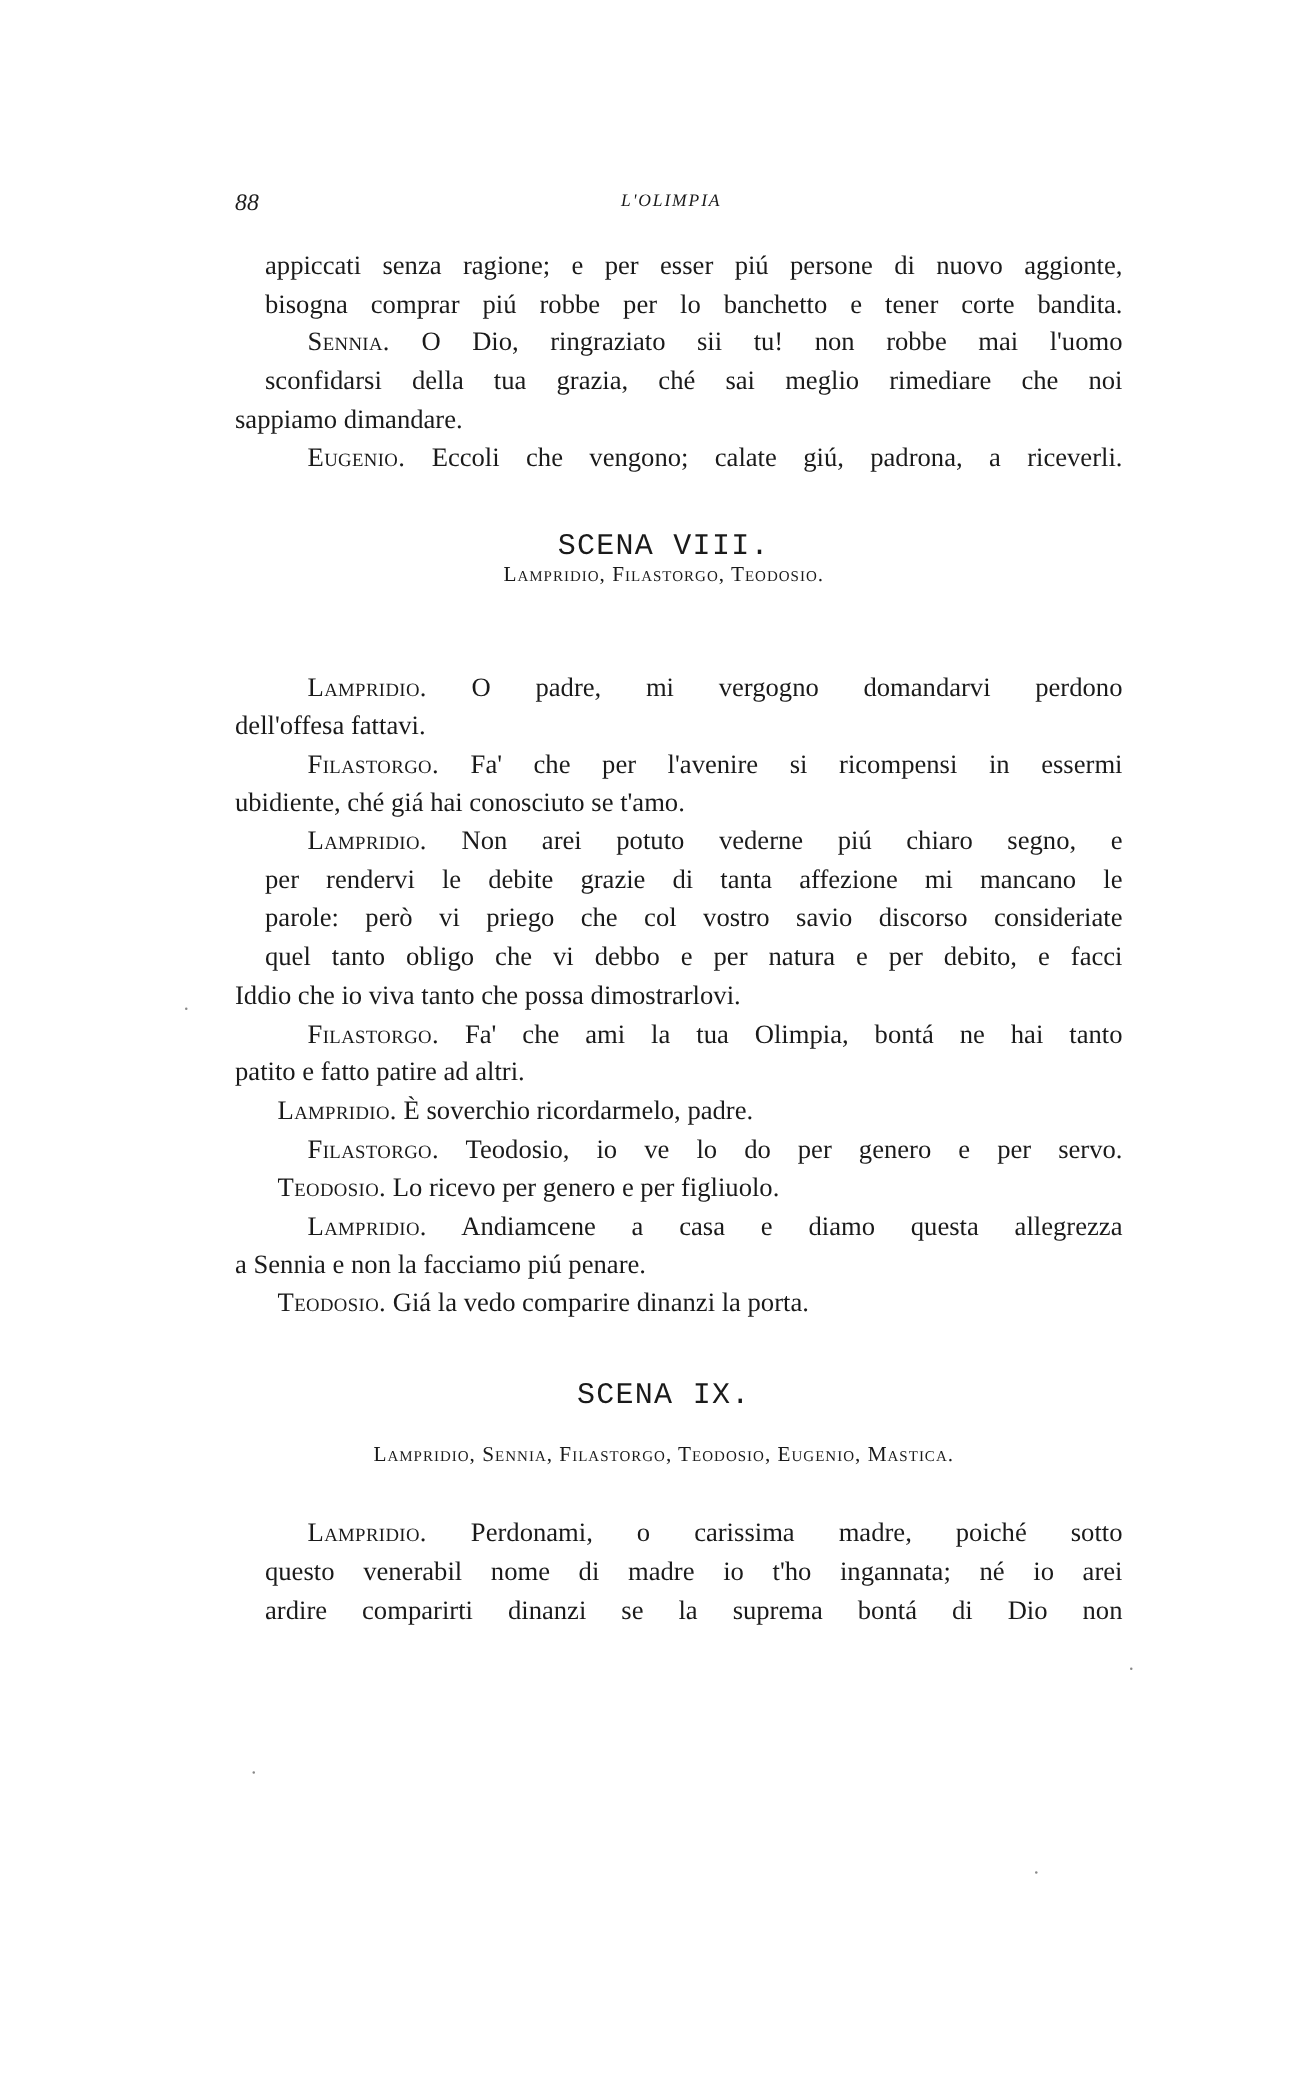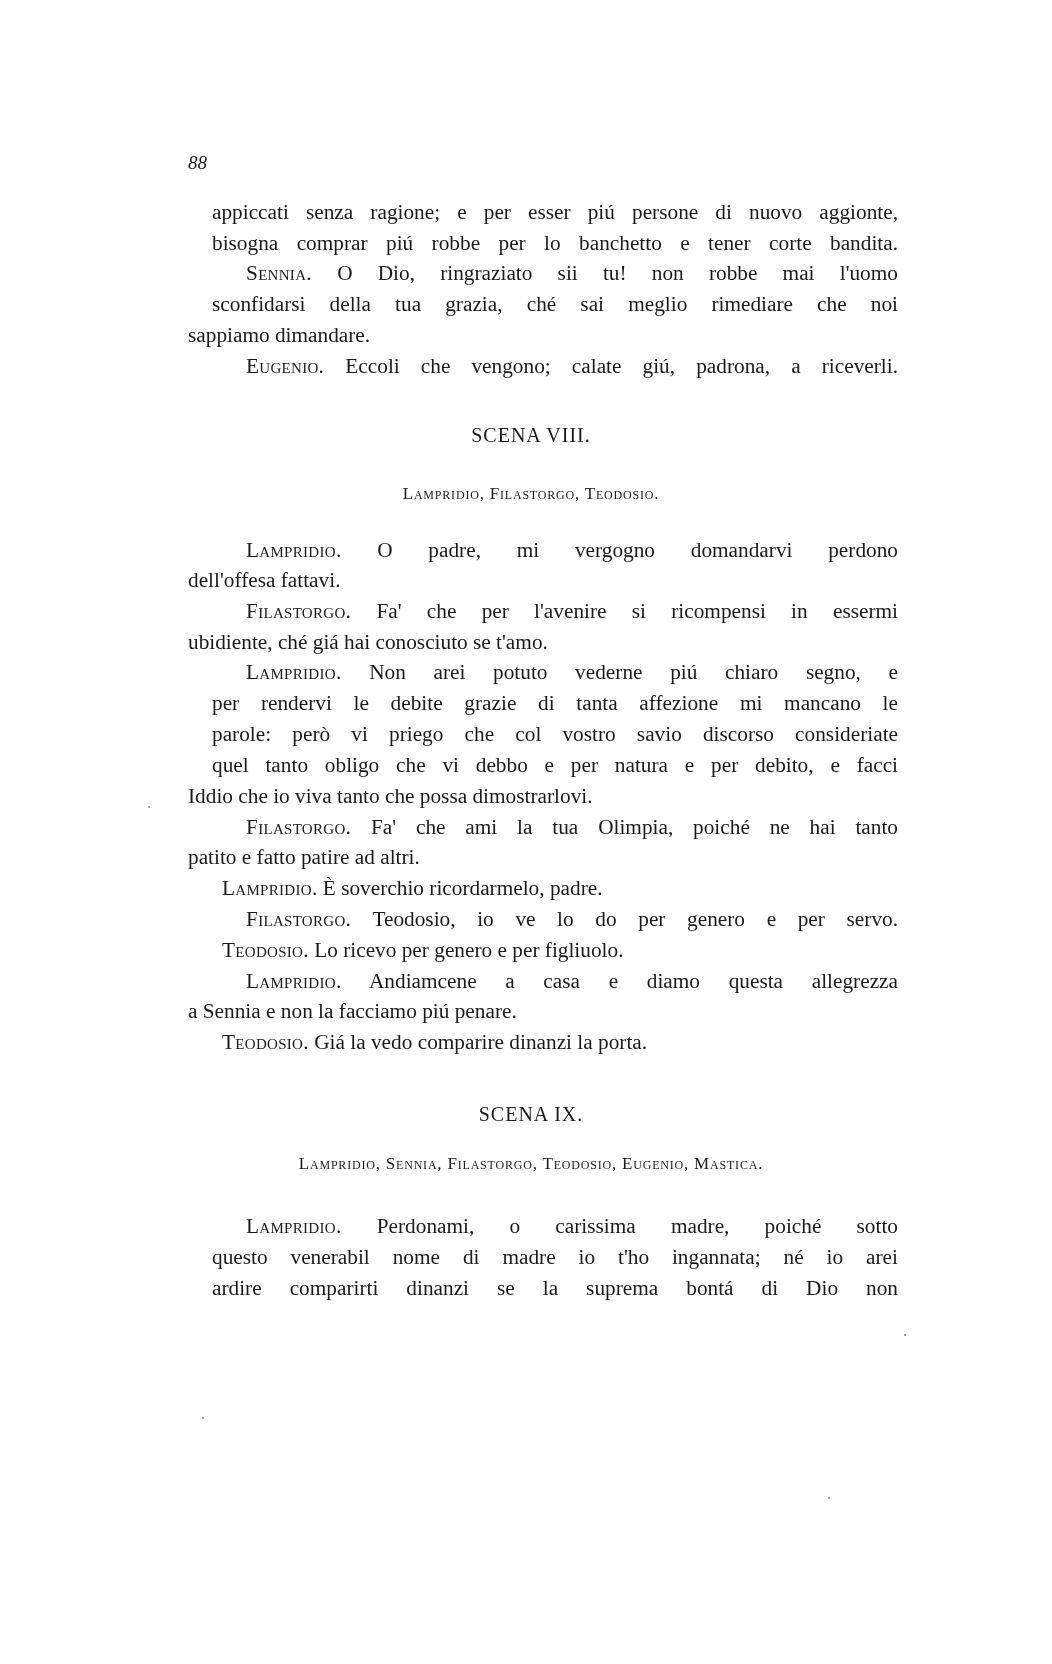--- a/index.html
+++ b/index.html
@@ -60,22 +60,23 @@
     .indent { padding-left: 34px; box-sizing: border-box; }
     .speaker {
       font-variant: small-caps;
       letter-spacing: 0.3px;
     }
     .scene-title {
       position: absolute;
       left: 0;
       width: 686px;
       text-align: center;
-      font-size: 20px;
+      font-size: 24px;
       letter-spacing: 1px;
+      font-family: Liberation Mono, monospace;
     }
     .cast {
       position: absolute;
       left: 0;
       width: 686px;
       text-align: center;
       font-size: 17px;
       font-variant: small-caps;
       letter-spacing: 0.8px;
     }
@@ -87,42 +88,43 @@
       border-radius: 50%;
     }
   </style>
 </head>
 <body>
 
 <div class="page">
 
   <div class="running-head">
     <span class="page-number">88</span>
+    <span class="running-title">L'OLIMPIA</span>
   </div>
 
   <div class="line justify" style="top:197px"><span>appiccati senza ragione; e per esser piú persone di nuovo aggionte,</span></div>
   <div class="line justify" style="top:228px"><span>bisogna comprar piú robbe per lo banchetto e tener corte bandita.</span></div>
   <div class="line justify indent" style="top:258px"><span class="speaker">Sennia.</span><span> O Dio, ringraziato sii tu! non robbe mai l'uomo</span></div>
   <div class="line justify" style="top:289px"><span>sconfidarsi della tua grazia, ché sai meglio rimediare che noi</span></div>
   <div class="line" style="top:320px"><span>sappiamo dimandare.</span></div>
   <div class="line justify indent" style="top:351px"><span class="speaker">Eugenio.</span><span> Eccoli che vengono; calate giú, padrona, a riceverli.</span></div>
 
   <div class="scene-title" style="top:424px">SCENA VIII.</div>
-  <div class="cast" style="top:484px">Lampridio, Filastorgo, Teodosio.</div>
+  <div class="cast" style="top:450px">Lampridio, Filastorgo, Teodosio.</div>
 
   <div class="line justify indent" style="top:535px"><span class="speaker">Lampridio.</span><span> O padre, mi vergogno domandarvi perdono</span></div>
   <div class="line" style="top:565px"><span>dell'offesa fattavi.</span></div>
   <div class="line justify indent" style="top:596px"><span class="speaker">Filastorgo.</span><span> Fa' che per l'avenire si ricompensi in essermi</span></div>
   <div class="line" style="top:627px"><span>ubidiente, ché giá hai conosciuto se t'amo.</span></div>
   <div class="line justify indent" style="top:657px"><span class="speaker">Lampridio.</span><span> Non arei potuto vederne piú chiaro segno, e</span></div>
   <div class="line justify" style="top:688px"><span>per rendervi le debite grazie di tanta affezione mi mancano le</span></div>
   <div class="line justify" style="top:719px"><span>parole: però vi priego che col vostro savio discorso consideriate</span></div>
   <div class="line justify" style="top:750px"><span>quel tanto obligo che vi debbo e per natura e per debito, e facci</span></div>
   <div class="line" style="top:781px"><span>Iddio che io viva tanto che possa dimostrarlovi.</span></div>
-  <div class="line justify indent" style="top:812px"><span class="speaker">Filastorgo.</span><span> Fa' che ami la tua Olimpia, poiché ne hai tanto</span></div>
+  <div class="line justify indent" style="top:812px"><span class="speaker">Filastorgo.</span><span> Fa' che ami la tua Olimpia, bontá ne hai tanto</span></div>
   <div class="line" style="top:842px"><span>patito e fatto patire ad altri.</span></div>
   <div class="line indent" style="top:873px"><span class="speaker">Lampridio.</span><span> È soverchio ricordarmelo, padre.</span></div>
   <div class="line justify indent" style="top:904px"><span class="speaker">Filastorgo.</span><span> Teodosio, io ve lo do per genero e per servo.</span></div>
   <div class="line indent" style="top:935px"><span class="speaker">Teodosio.</span><span> Lo ricevo per genero e per figliuolo.</span></div>
   <div class="line justify indent" style="top:966px"><span class="speaker">Lampridio.</span><span> Andiamcene a casa e diamo questa allegrezza</span></div>
   <div class="line" style="top:996px"><span>a Sennia e non la facciamo piú penare.</span></div>
   <div class="line indent" style="top:1027px"><span class="speaker">Teodosio.</span><span> Giá la vedo comparire dinanzi la porta.</span></div>
 
   <div class="scene-title" style="top:1103px">SCENA IX.</div>
   <div class="cast" style="top:1154px">Lampridio, Sennia, Filastorgo, Teodosio, Eugenio, Mastica.</div>

